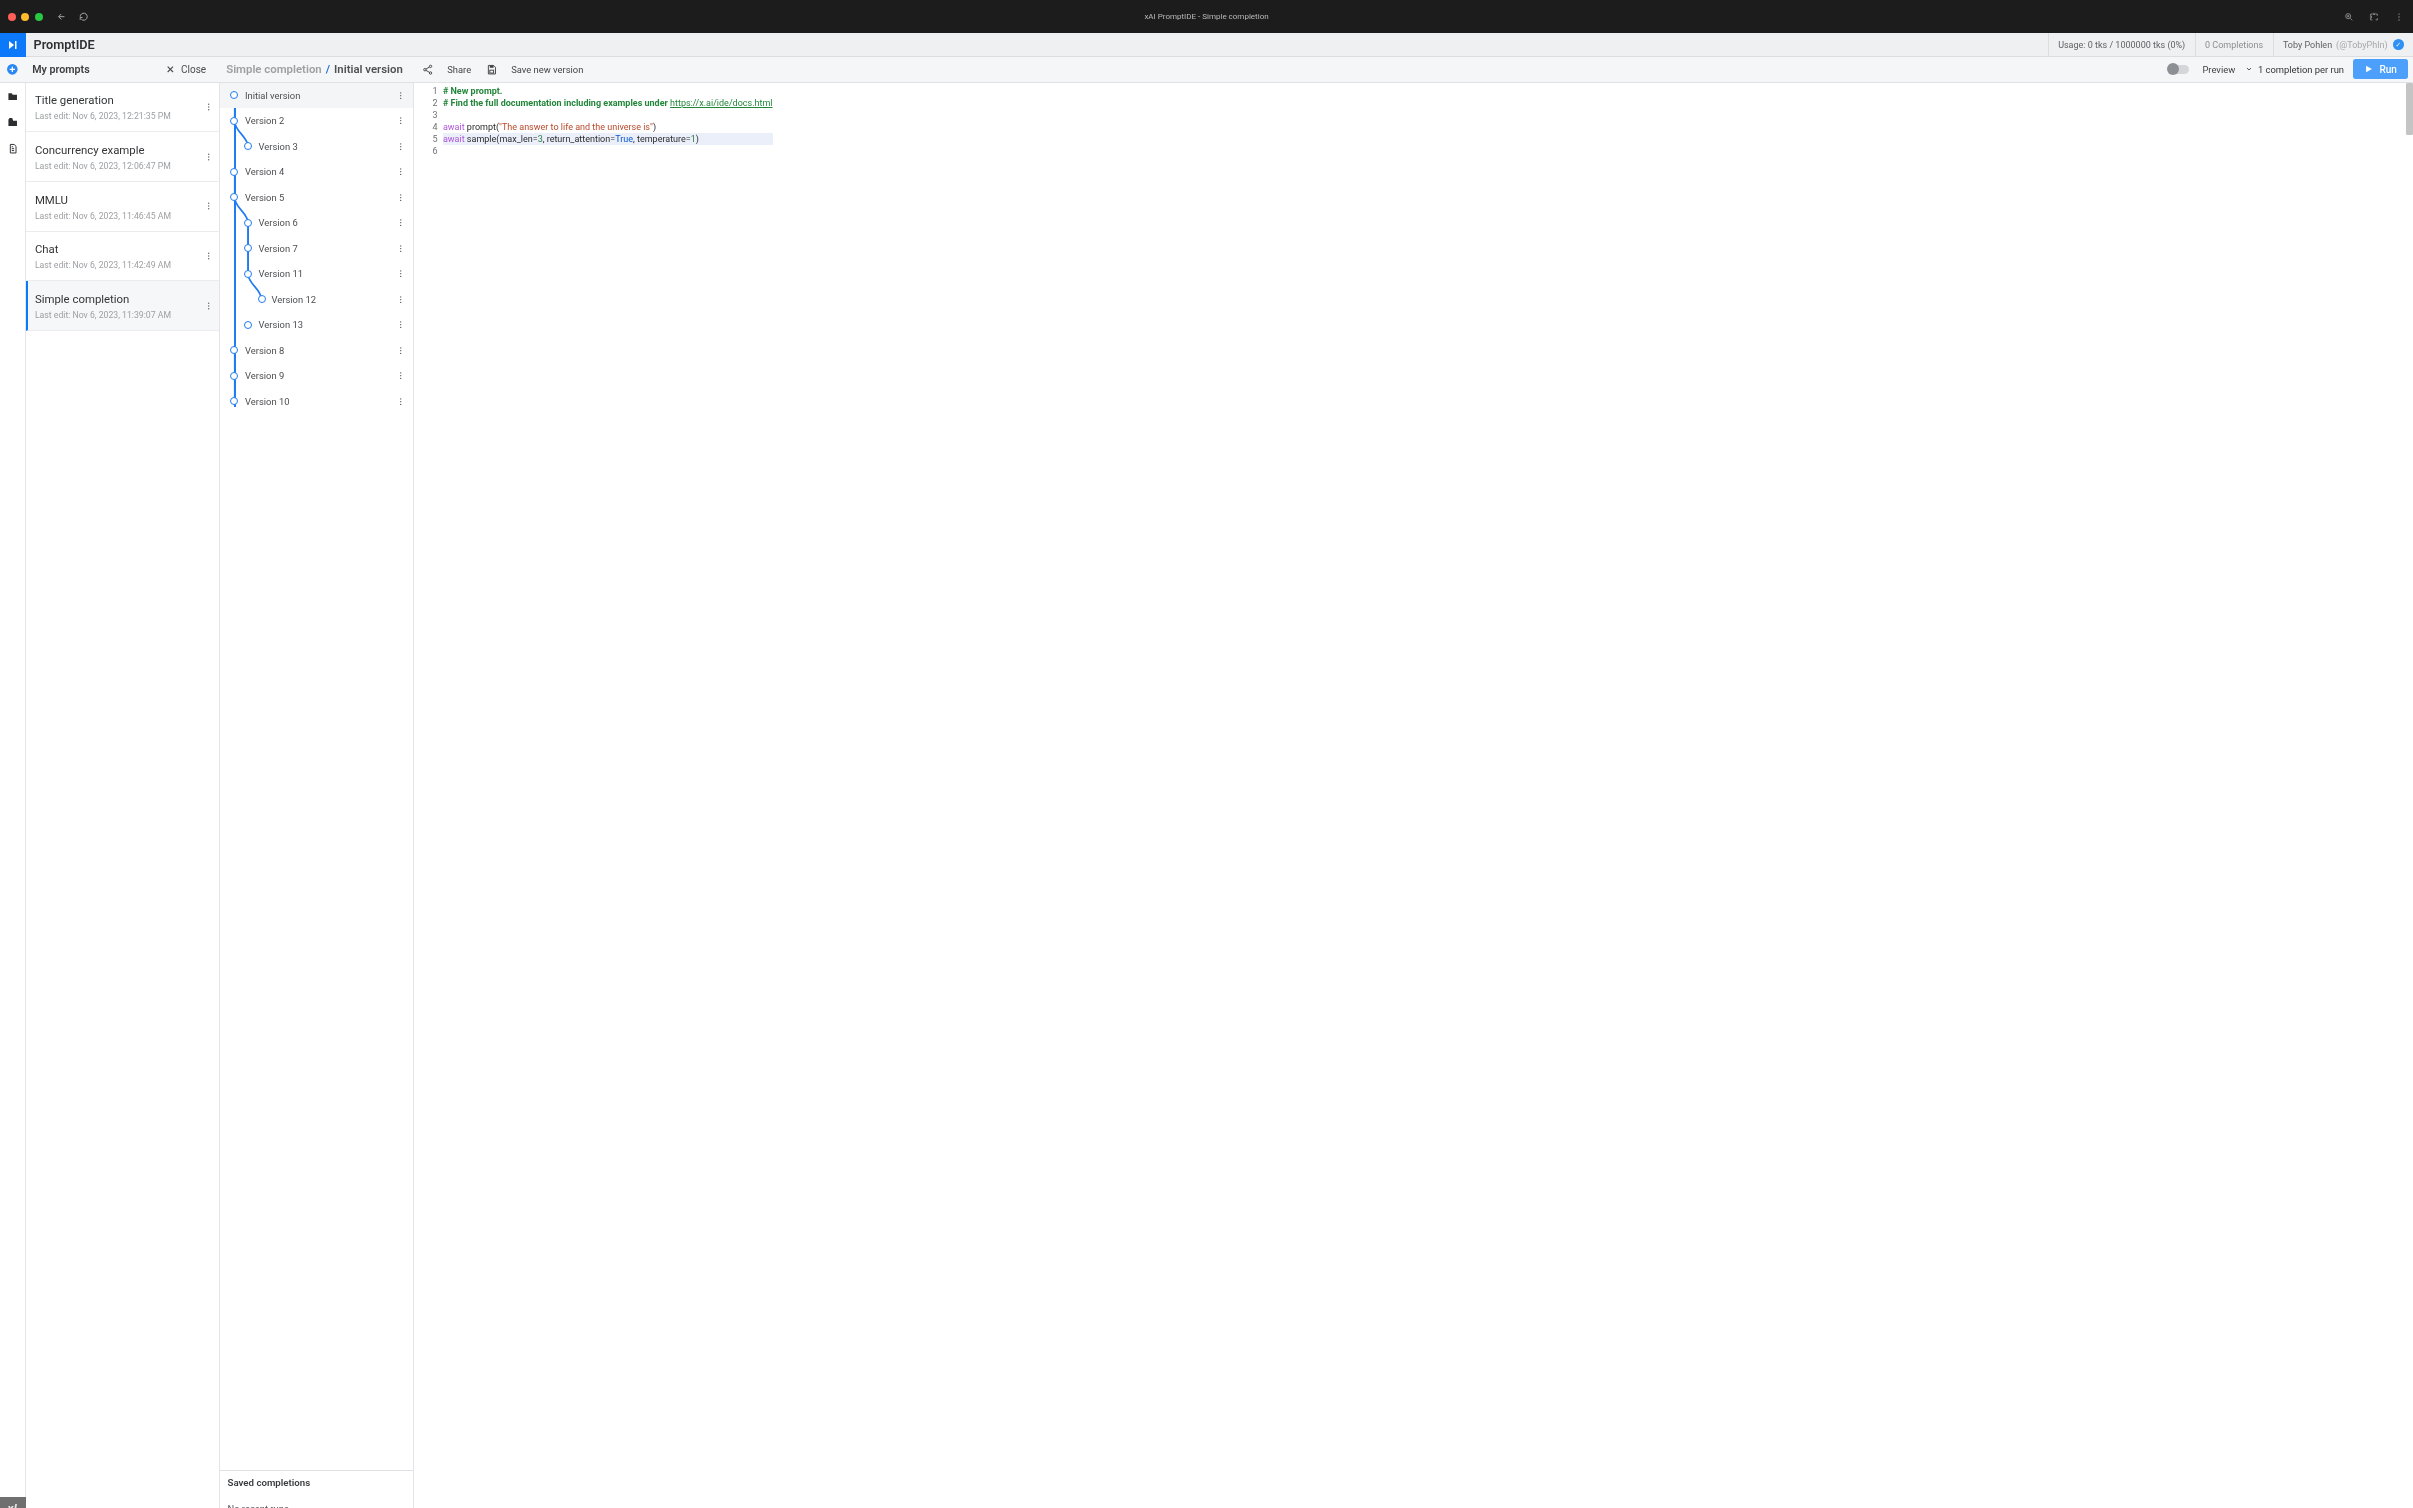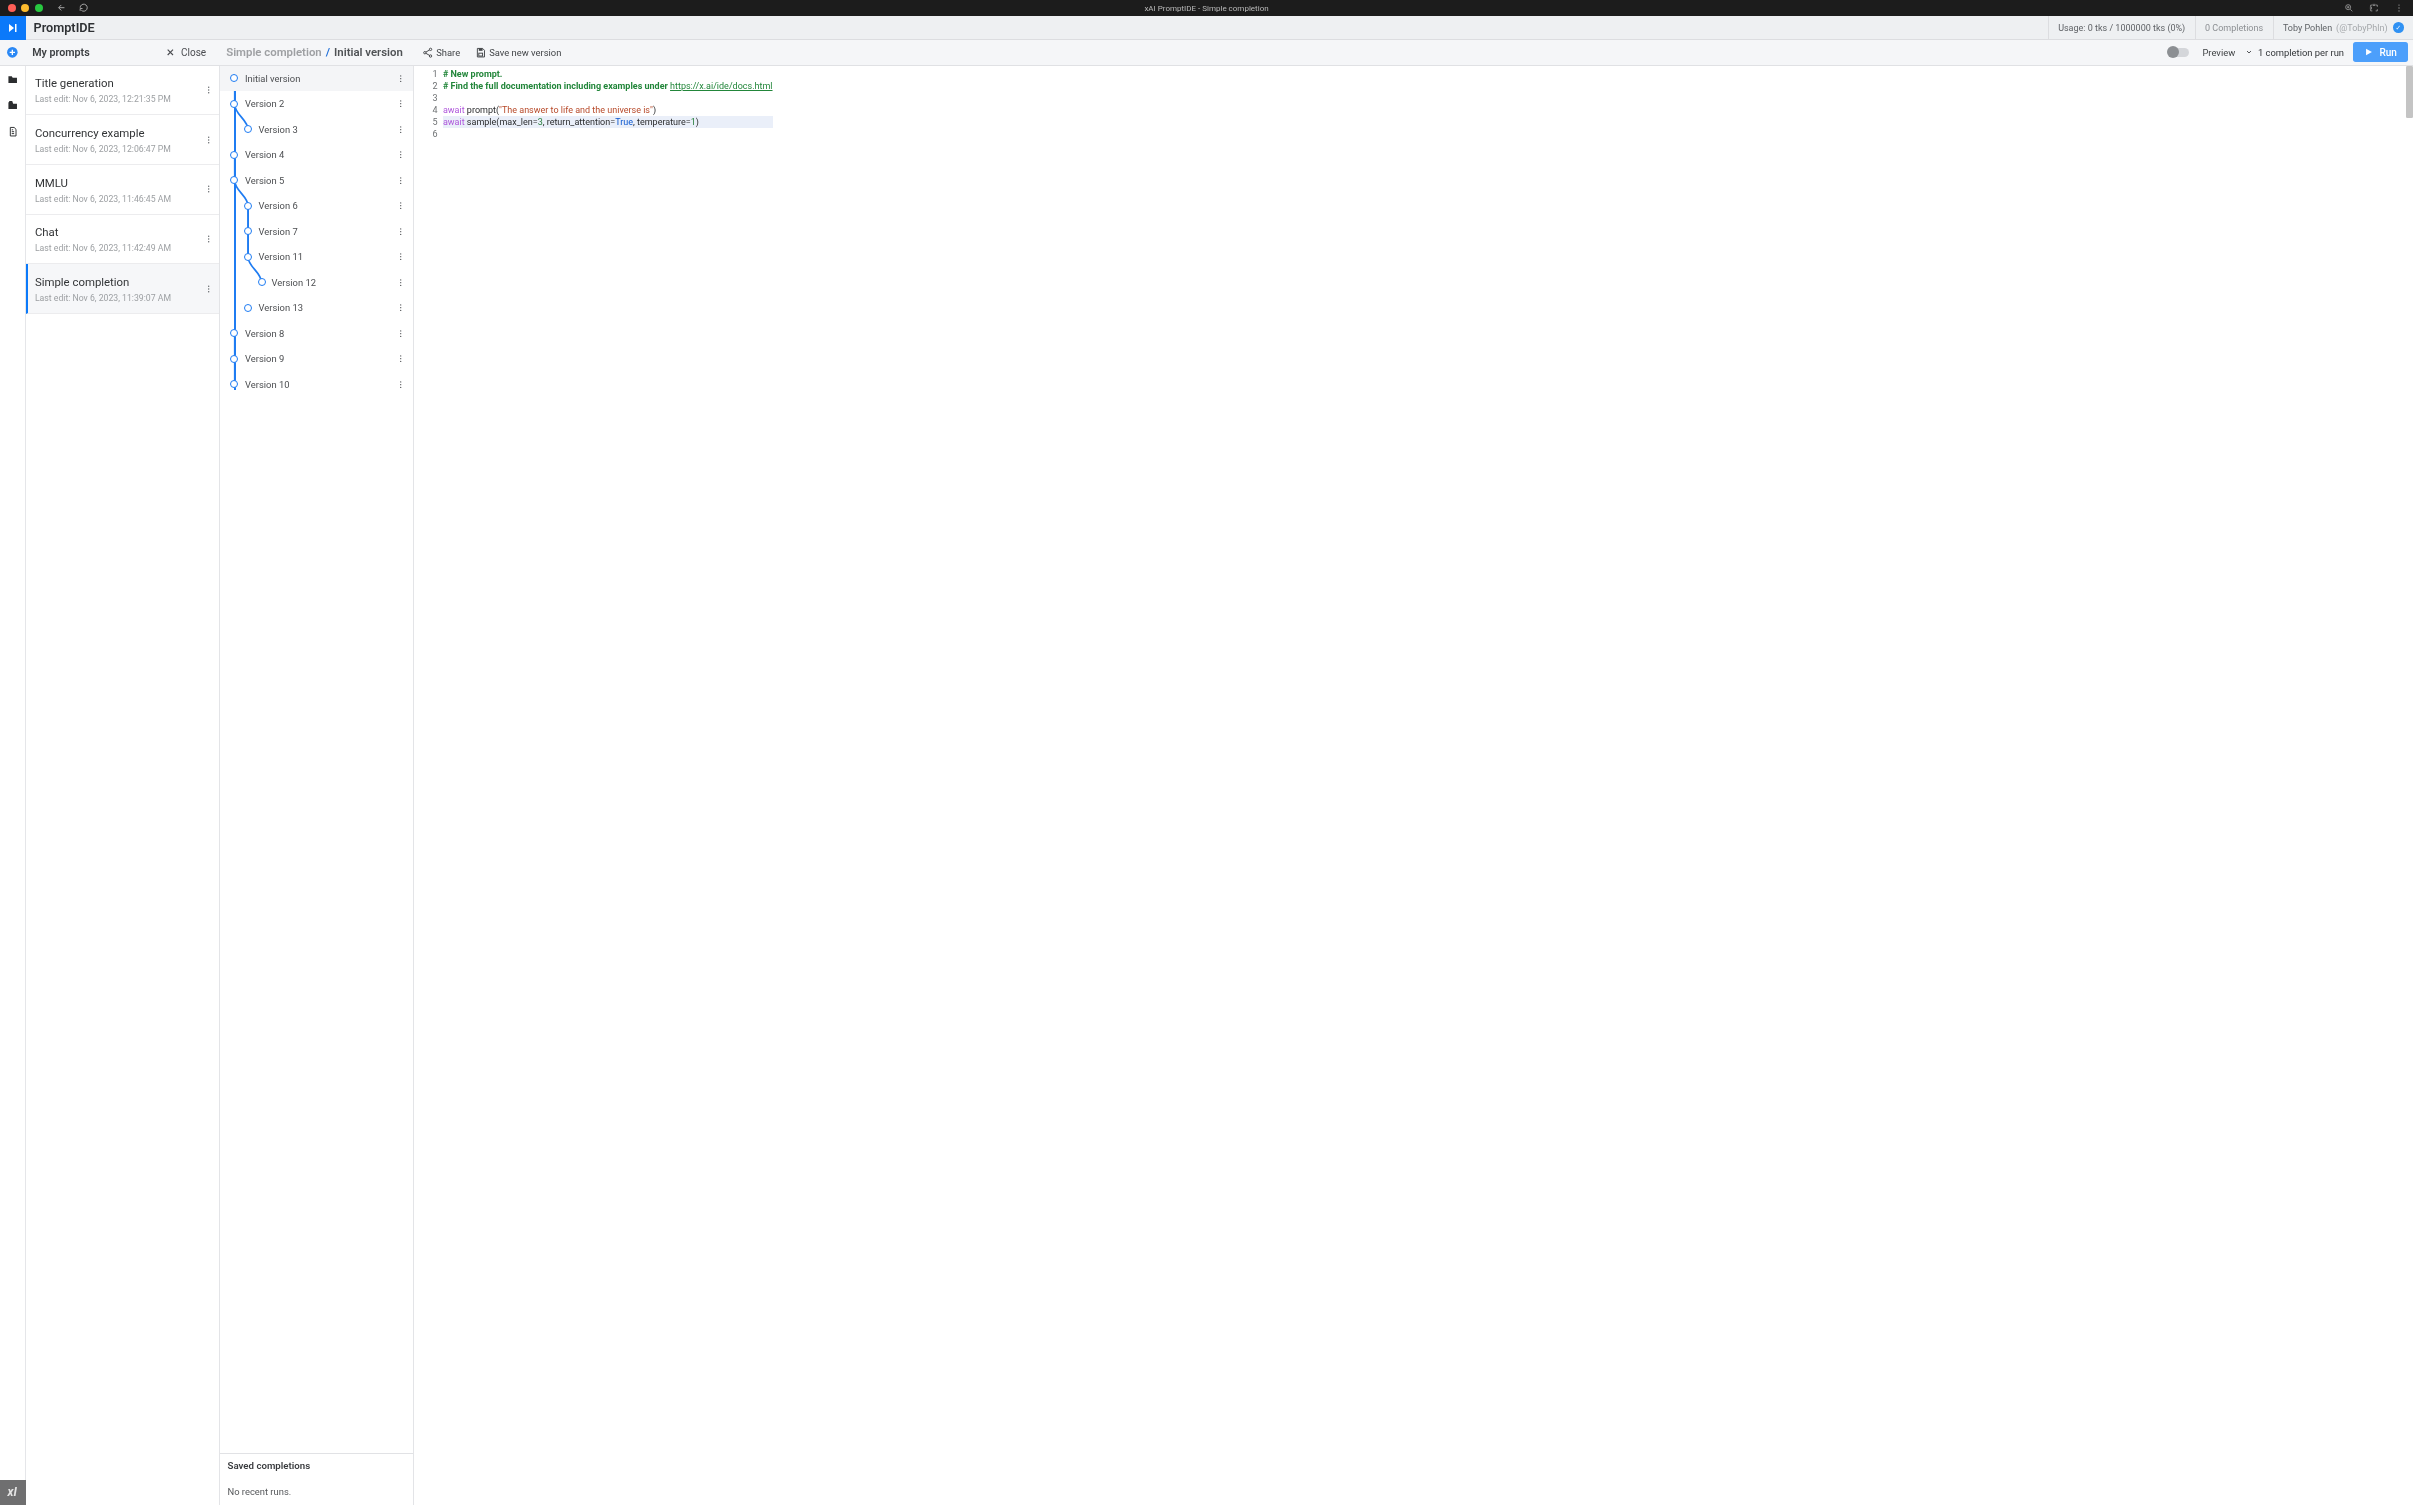--- a/index.html
+++ b/index.html
@@ -1,19 +1,19 @@
 <!DOCTYPE html>
 <html style="font-size:10.7px"><head>
   <meta charset="utf-8">
   <style>
     * { margin: 0; padding: 0; box-sizing: border-box; font-family: -apple-system, BlinkMacSystemFont, "Segoe UI", Roboto, sans-serif; }
     html, body { width: 100%; height: 100%; background: #fff; overflow: hidden; }
 
     
-    .chrome { height: 16px; background: #1c1c1c; display: flex; align-items: center; color: #b5b5b5; font-size: 8px; position: relative; }
+    .chrome { height: 33px; background: #1c1c1c; display: flex; align-items: center; color: #b5b5b5; font-size: 8px; position: relative; }
     .traffic { display: flex; gap: 5.4px; margin-left: 8px; }
     .dot { width: 8px; height: 8px; border-radius: 50%; }
     .dot-r { background: #ff5f57; } .dot-y { background: #febc2e; } .dot-g { background: #28c840; }
     .chrome-nav { display: flex; gap: 12px; margin-left: 14.7px; color: #a8a8a8; }
     .chrome-title { position: absolute; left: 0; right: 0; text-align: center; pointer-events: none; color: #b9b9b9; }
     .chrome-right { margin-left: auto; display: flex; gap: 14.7px; margin-right: 9.4px; color: #9b9b9b; }
 
     
     .header { height: 24px; background: #eef0f2; display: flex; align-items: center; border-bottom: 0.7px solid #dcdde0; }
     .header-logo { width: 25.5px; height: 24px; background: #0b79fa; display: flex; align-items: center; justify-content: center; color: #fff; }
@@ -27,21 +27,21 @@
     
     .toolrow { height: 25.5px; background: #f5f6f8; display: flex; align-items: center; border-bottom: 0.7px solid #e0e1e4; }
     .toolrow-left { width: 25.5px; height: 25.5px; display: flex; align-items: center; justify-content: center; color: #2a88f5; background: #f5f6f8; }
     .toolrow-mid { flex: 0 0 194px; display: flex; align-items: center; padding: 0 6.7px; font-size: 10.7px; font-weight: 600; color: #3c3f42; }
     .close-icn { margin-right: 6.7px; color: #4a4c50; display: flex; align-items: center; margin-left: auto; cursor: pointer; }
     .close-icn svg { width: 10.7px; height: 10.7px; }
     .breadcrumb { display: flex; align-items: center; font-size: 11.4px; font-weight: 600; color: #4f5255; margin-left: 6.7px; }
     .breadcrumb .sep { color: #2170d8; margin: 0 4px; }
     .breadcrumb .dim { color: #9ea0a3; }
     .tool-actions { display: flex; align-items: center; gap: 14.7px; margin-left: 19px; color: #424548; font-size: 9.4px; }
-    .tool-actions .ta { display: flex; align-items: center; gap: 3px; cursor: pointer; }
+    .tool-actions .ta { display: flex; align-items: center; gap: 14px; cursor: pointer; }
     .tool-right { margin-left: auto; display: flex; align-items: center; gap: 9.4px; padding-right: 5.4px; }
     .toggle { display: flex; align-items: center; gap: 13px; font-size: 9.4px; color: #404345; }
     .toggle-track { width: 21.5px; height: 9.4px; background: #d4d6da; border-radius: 6.7px; position: relative; }
     .toggle-thumb { width: 12px; height: 12px; border-radius: 50%; background: #8c8f93; position: absolute; top: -1.3px; left: -1.3px; }
     .select { display: flex; align-items: center; gap: 5.4px; font-size: 9.4px; color: #323538; cursor: pointer; }
     .run-btn { display: flex; align-items: center; gap: 5.4px; background: #4c9ffb; color: #fff; font-size: 10px; font-weight: 500; padding: 4.7px 10.7px; border-radius: 2.7px; cursor: pointer; }
 
     
     .body { display: flex; height: calc(100% - 19px - 24px - 25.5px); }
 

